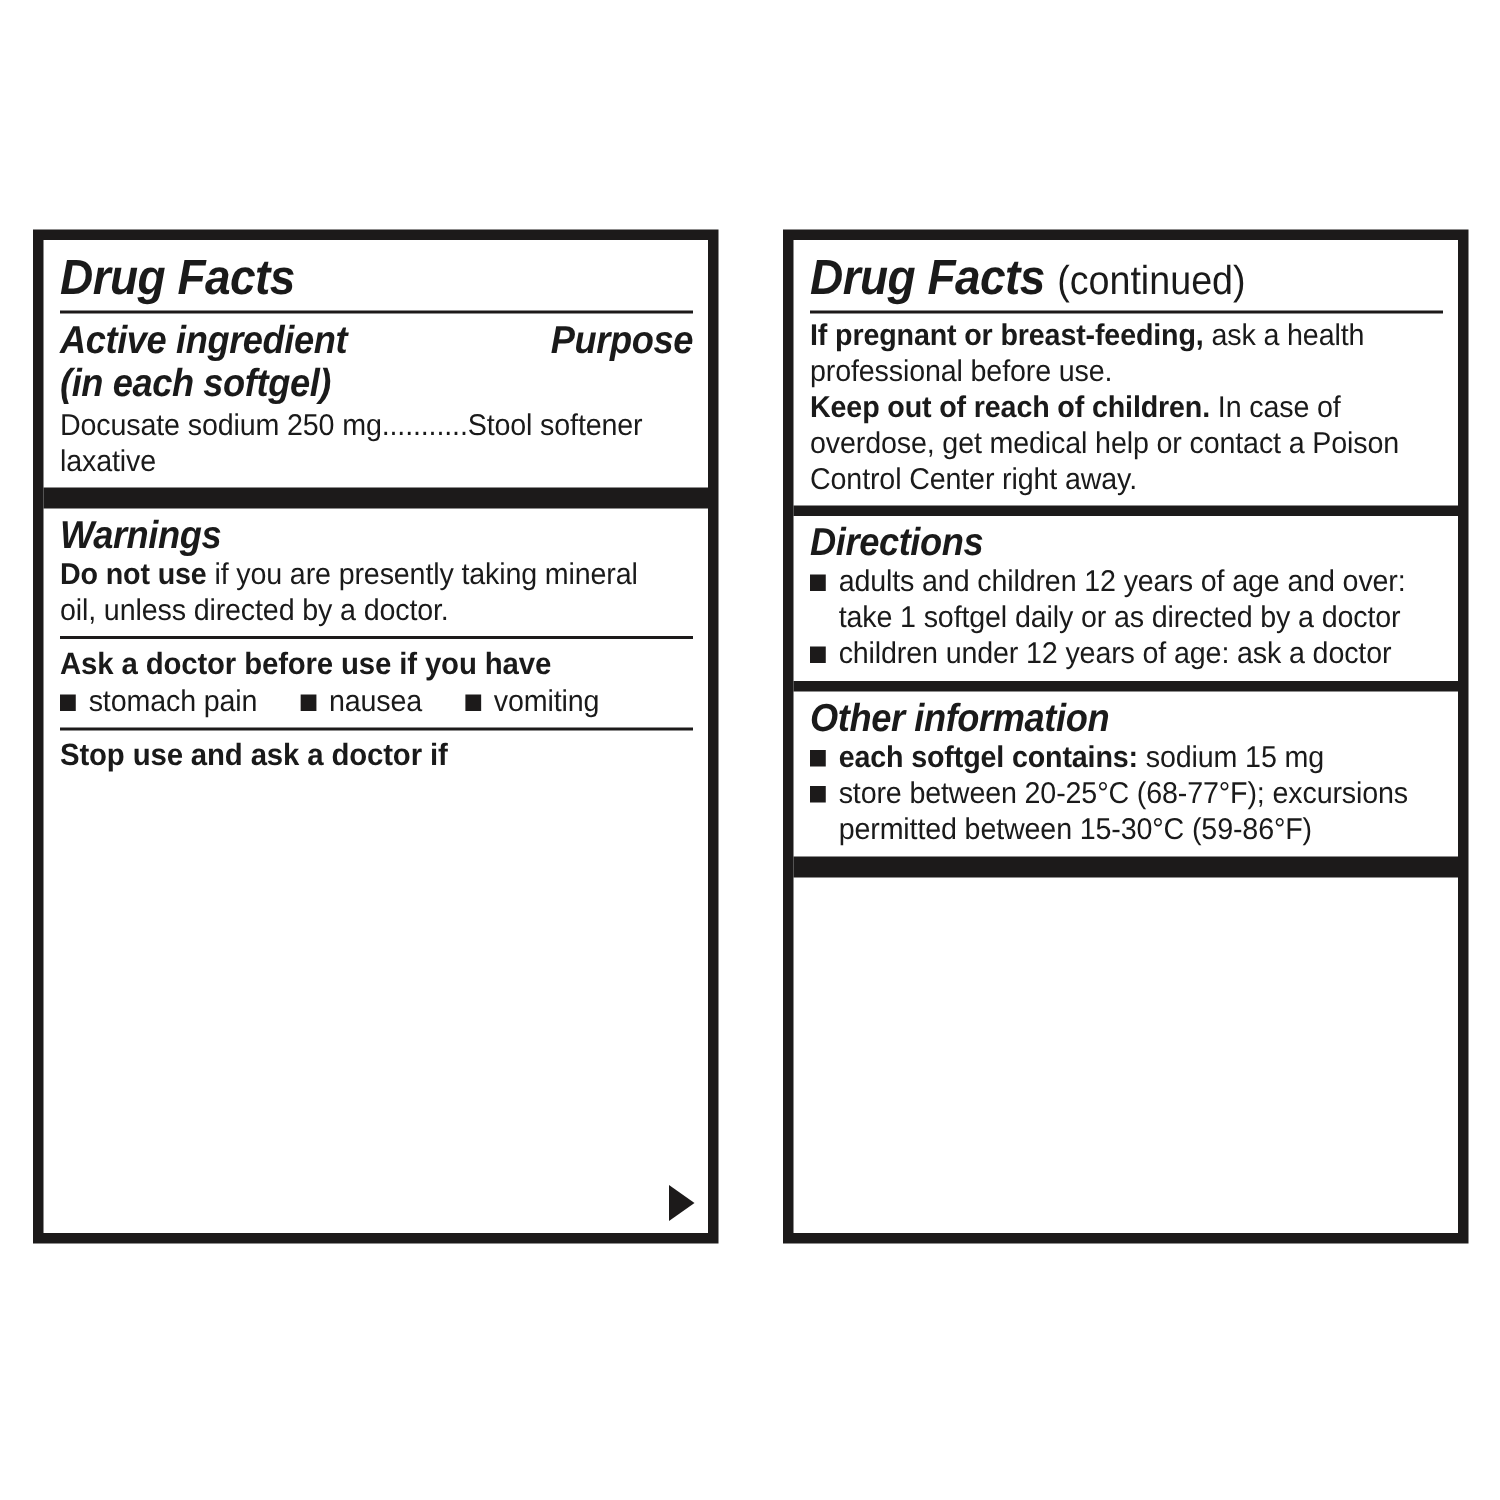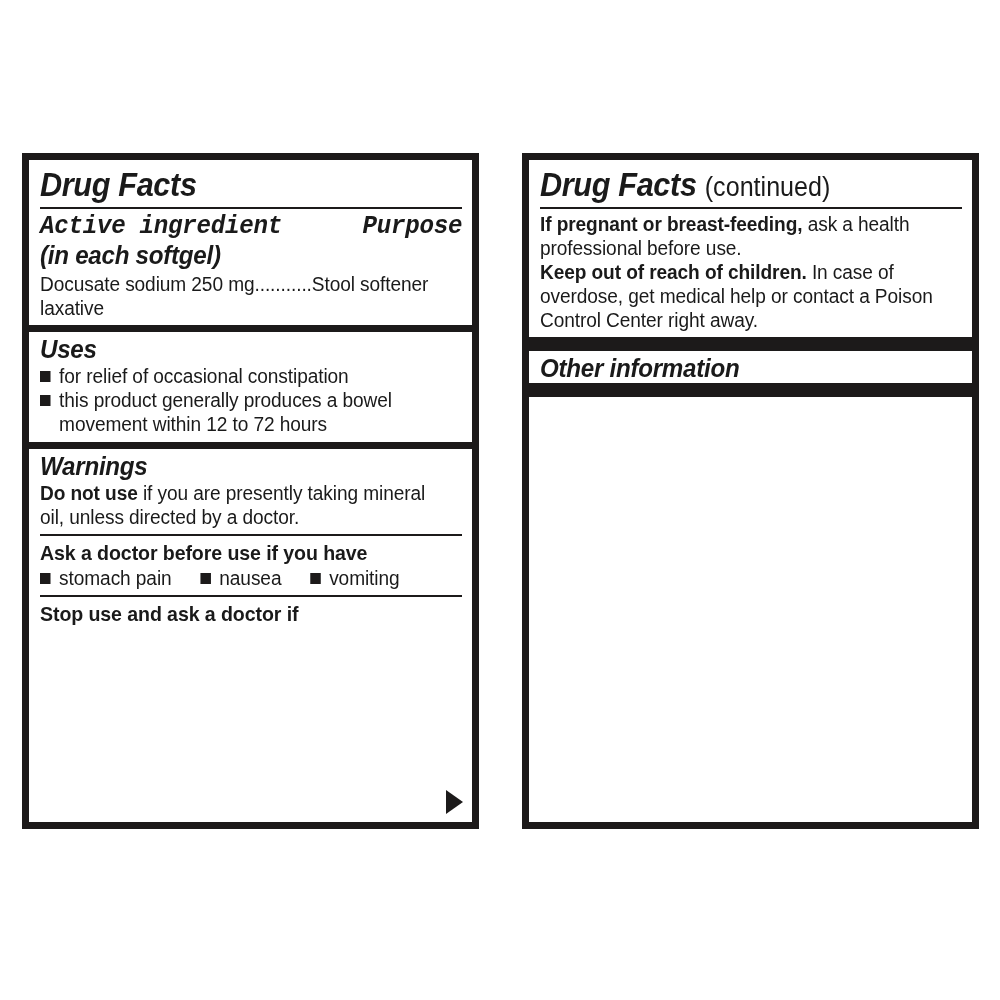--- a/index.html
+++ b/index.html
@@ -90,21 +90,20 @@
     line-height: 1.12;
     letter-spacing: -0.3px;
     padding-top: 3px;
     transform: scaleX(0.93);
     transform-origin: left center;
   }
   .sec-head-row {
     display: flex;
     justify-content: space-between;
     align-items: flex-start;
-    font-family: Liberation Mono, monospace;
   }
   .sec-head-row .lhs,
   .sec-head-row .rhs {
     font-size: 26px;
     font-weight: bold;
     font-style: italic;
     letter-spacing: -0.3px;
     line-height: 1.12;
   }
   .sec-head-sub {
@@ -227,27 +226,20 @@
           <div class="rhs" style="transform:scaleX(0.93);transform-origin:right center;">
             <span>Purpose</span>
           </div>
         </div>
         <div class="sec-head-sub">(in each softgel)</div>
         <div class="body" style="padding-top:2px;padding-bottom:5px;">Docusate sodium 250 mg...........Stool softener laxative</div>
       </div>
 
       <div class="thickbar"></div>
 
-      <div class="section">
-        <div class="sec-head">Uses</div>
-        <ul class="bl" style="padding-bottom:6px;">
-          <li>for relief of occasional constipation</li>
-          <li>this product generally produces a bowel movement within 12 to 72 hours</li>
-        </ul>
-      </div>
 
       <div class="thickbar"></div>
 
       <div class="section">
         <div class="sec-head">Warnings</div>
 
         <div class="body">
           <b>Do not use</b><span> if you are presently taking mineral oil, unless directed by a doctor.</span>
         </div>
 
@@ -284,25 +276,36 @@
         <div class="body">
           <b>If pregnant or breast-feeding,</b><span> ask a health professional before use.</span>
         </div>
         <div class="body" style="padding-bottom:5px;">
           <b>Keep out of reach of children.</b><span> In case of overdose, get medical help or contact a Poison Control Center right away.</span>
         </div>
       </div>
 
       <div class="thickbar"></div>
 
+      <div class="section">
+        <div class="sec-head">Directions</div>
+        <ul class="bl" style="padding-bottom:6px;">
+          <li>adults and children 12 years of age and over: take 1 softgel daily or as directed by a doctor</li>
+          <li>children under 12 years of age: ask a doctor</li>
+        </ul>
+      </div>
 
       <div class="thickbar"></div>
 
       <div class="section">
         <div class="sec-head">Other information</div>
+        <ul class="bl" style="padding-bottom:6px;">
+          <li><b>each softgel contains:</b><span> sodium 15 mg</span></li>
+          <li>store between 20-25°C (68-77°F); excursions permitted between 15-30°C (59-86°F)</li>
+        </ul>
       </div>
 
       <div class="thickbar"></div>
 
 
       <div class="thickbar"></div>
 
 
     </div>
   </div>

